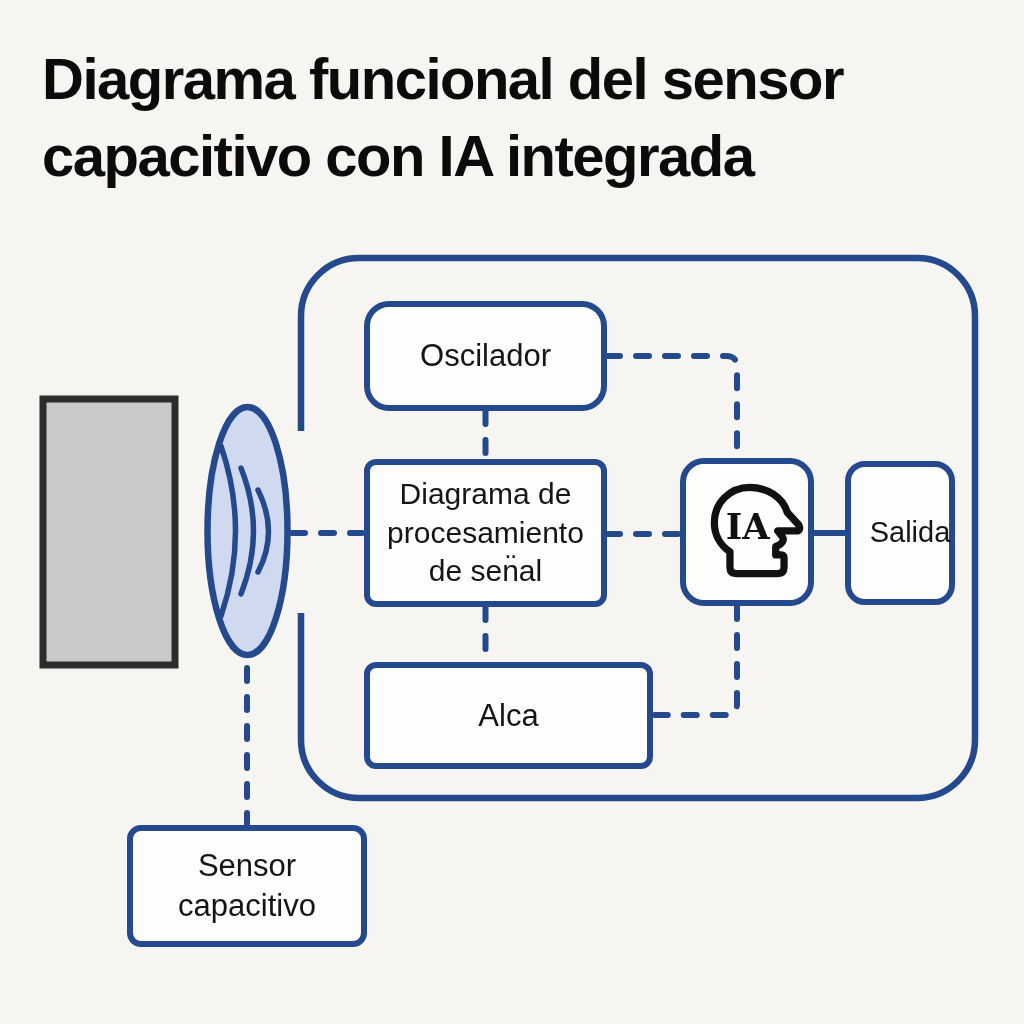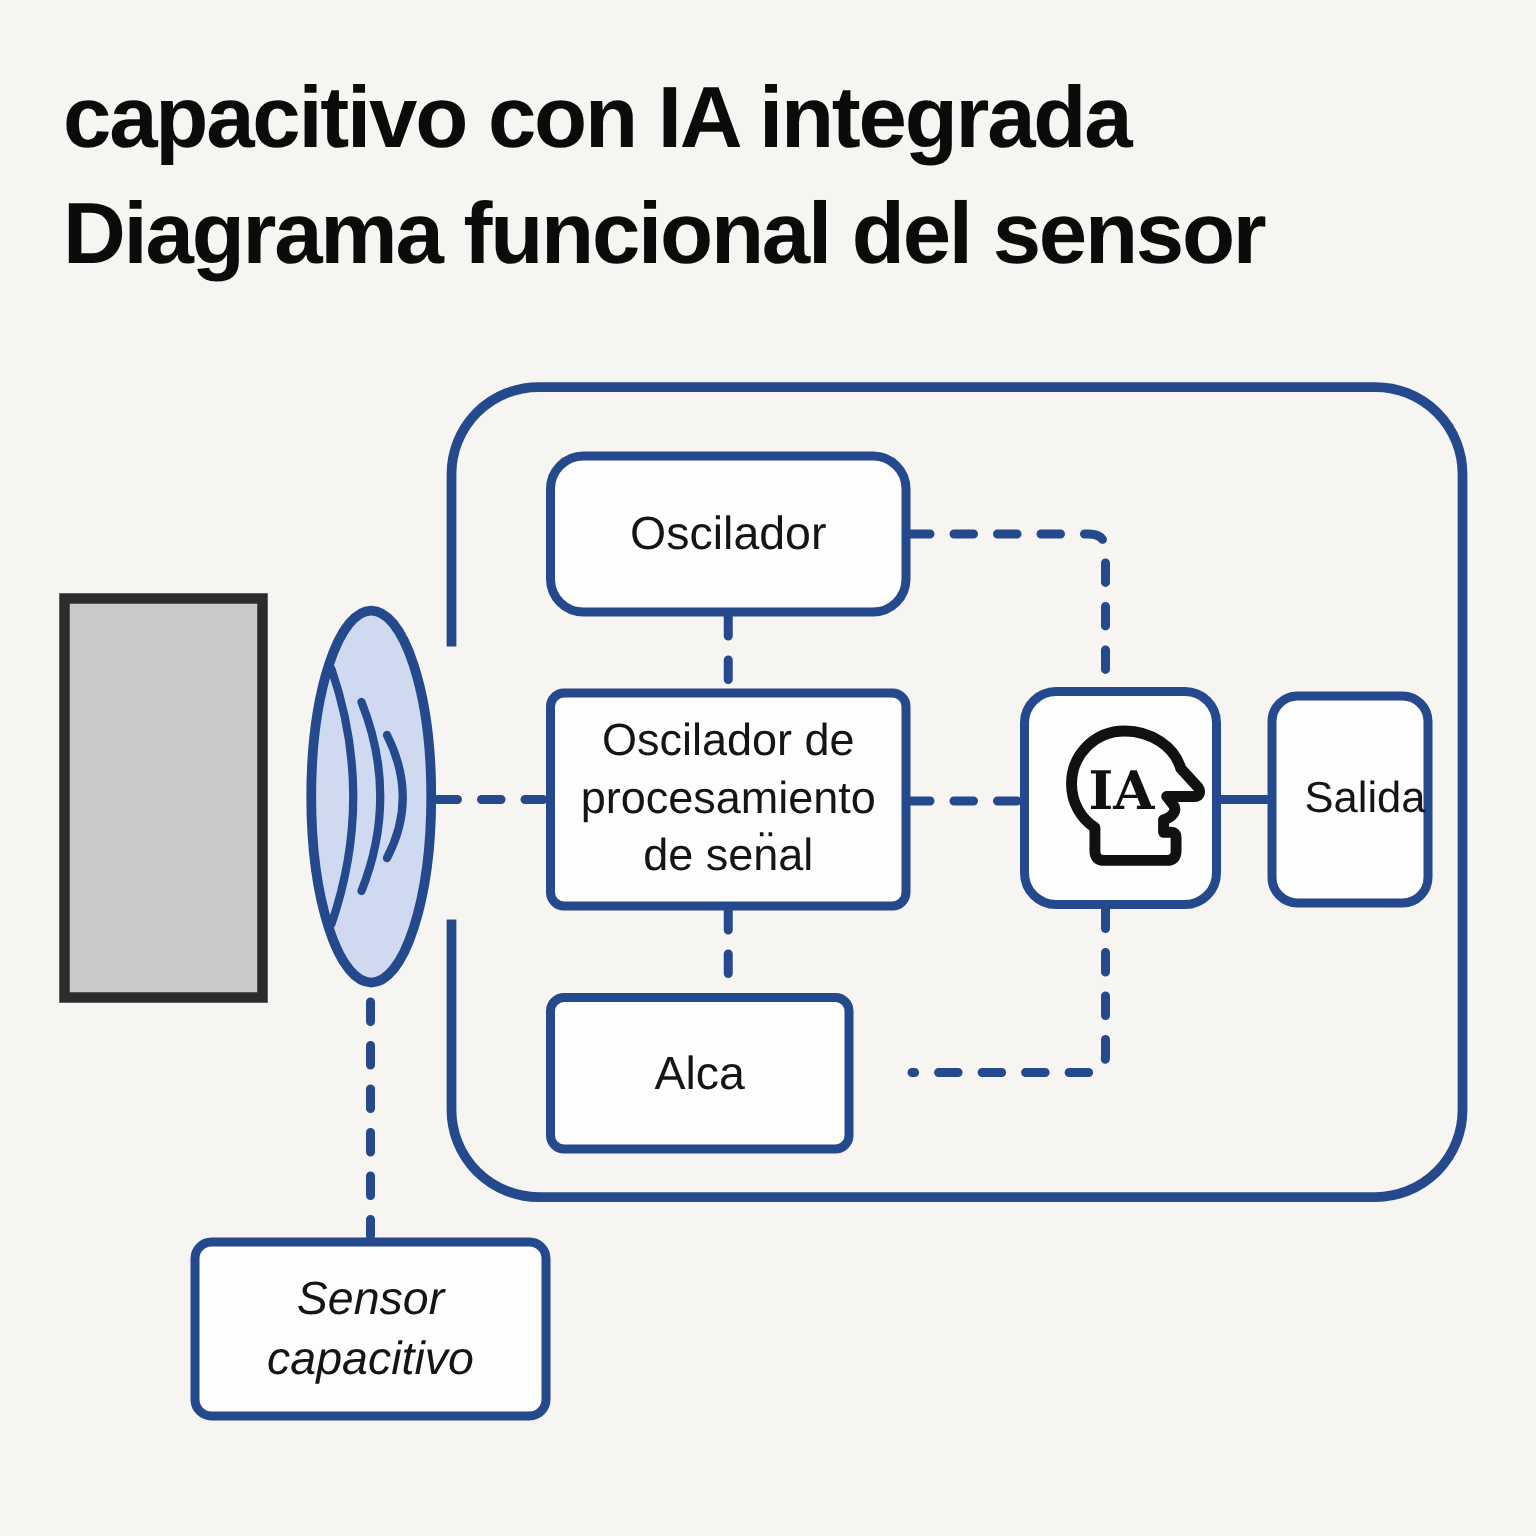--- a/index.html
+++ b/index.html
@@ -26,38 +26,38 @@
   .field{fill:var(--field);stroke:var(--accent);stroke-width:6.5;}
   .arc{fill:none;stroke:var(--accent);stroke-width:5.5;stroke-linecap:round;}
   .node{
     position:absolute;box-sizing:border-box;background:var(--box);
     border:6px solid var(--accent);border-radius:12px;
     display:flex;align-items:center;justify-content:center;flex-direction:column;
     text-align:center;font-size:31px;line-height:1.28;color:var(--ink);padding:4px;
   }
   .node--oscilador{left:364px;top:301px;width:243px;height:110px;border-radius:25px;}
   .node--circuito{left:364px;top:459px;width:243px;height:148px;font-size:30px;}
-  .node--alca{left:364px;top:662px;width:205px;height:107px;}
+  .node--alca{left:364px;top:662px;width:289px;height:107px;}
   .node--ia{left:680px;top:458px;width:134px;height:148px;border-radius:24px;padding-left:24px;}
   .node--salida{left:845px;top:461px;width:110px;height:144px;border-radius:20px;font-size:29px;padding-left:24px;}
-  .node--sensor{left:127px;top:825px;width:240px;height:122px;border-radius:14px;font-style:italic;}
+  .node--sensor{left:127px;top:825px;width:240px;height:122px;border-radius:14px;}
   .head-icon path{fill:none;stroke:var(--icon);stroke-width:7;stroke-linejoin:round;stroke-linecap:round;}
   .head-icon text{
     font-family:"DejaVu Serif","Liberation Serif",serif;font-weight:700;
     font-size:34px;fill:var(--icon);
   }
 </style>
 </head>
 <body>
 
 <div class="canvas">
 
   <div class="title">
+    <span>Diagrama funcional del sensor</span>
     <span>capacitivo con IA integrada</span>
-    <span>Diagrama funcional del sensor</span>
   </div>
 
   <svg class="layer" viewBox="0 0 1024 1024">
 
     <rect class="outline" x="301" y="258" width="674" height="540" rx="58"></rect>
     <rect class="cover" x="292" y="431" width="18" height="182"></rect>
 
     <rect class="plate" x="43" y="399" width="132" height="266"></rect>
 
     <ellipse class="field" cx="247.5" cy="531" rx="40" ry="124"></ellipse>
@@ -73,21 +73,21 @@
     <path class="wire" d="M814,533 H844"></path>
     <path class="wire dashed" d="M292,533 H362"></path>
     <path class="wire dashed" d="M247,668 V824"></path>
   </svg>
 
   <div class="node node--oscilador">
     <span>Oscilador</span>
   </div>
 
   <div class="node node--circuito">
-    <span>Oscilador de procesamiento de sen̈al</span>
+    <span>Diagrama de procesamiento de sen̈al</span>
   </div>
 
   <div class="node node--alca">
     <span>Alca</span>
   </div>
 
   <div class="node node--ia">
     <svg class="head-icon" viewBox="0 0 100 100" width="104" height="110">
       <path d="M43,7 C24,7 9,22 9,41 C9,53 15,63 24,69 L24,84 C24,88 26,90 30,90
                L70,90 C74,90 76,88 76,84 L76,75 C76,73 75,72 73,72 L68,72 L68,64

